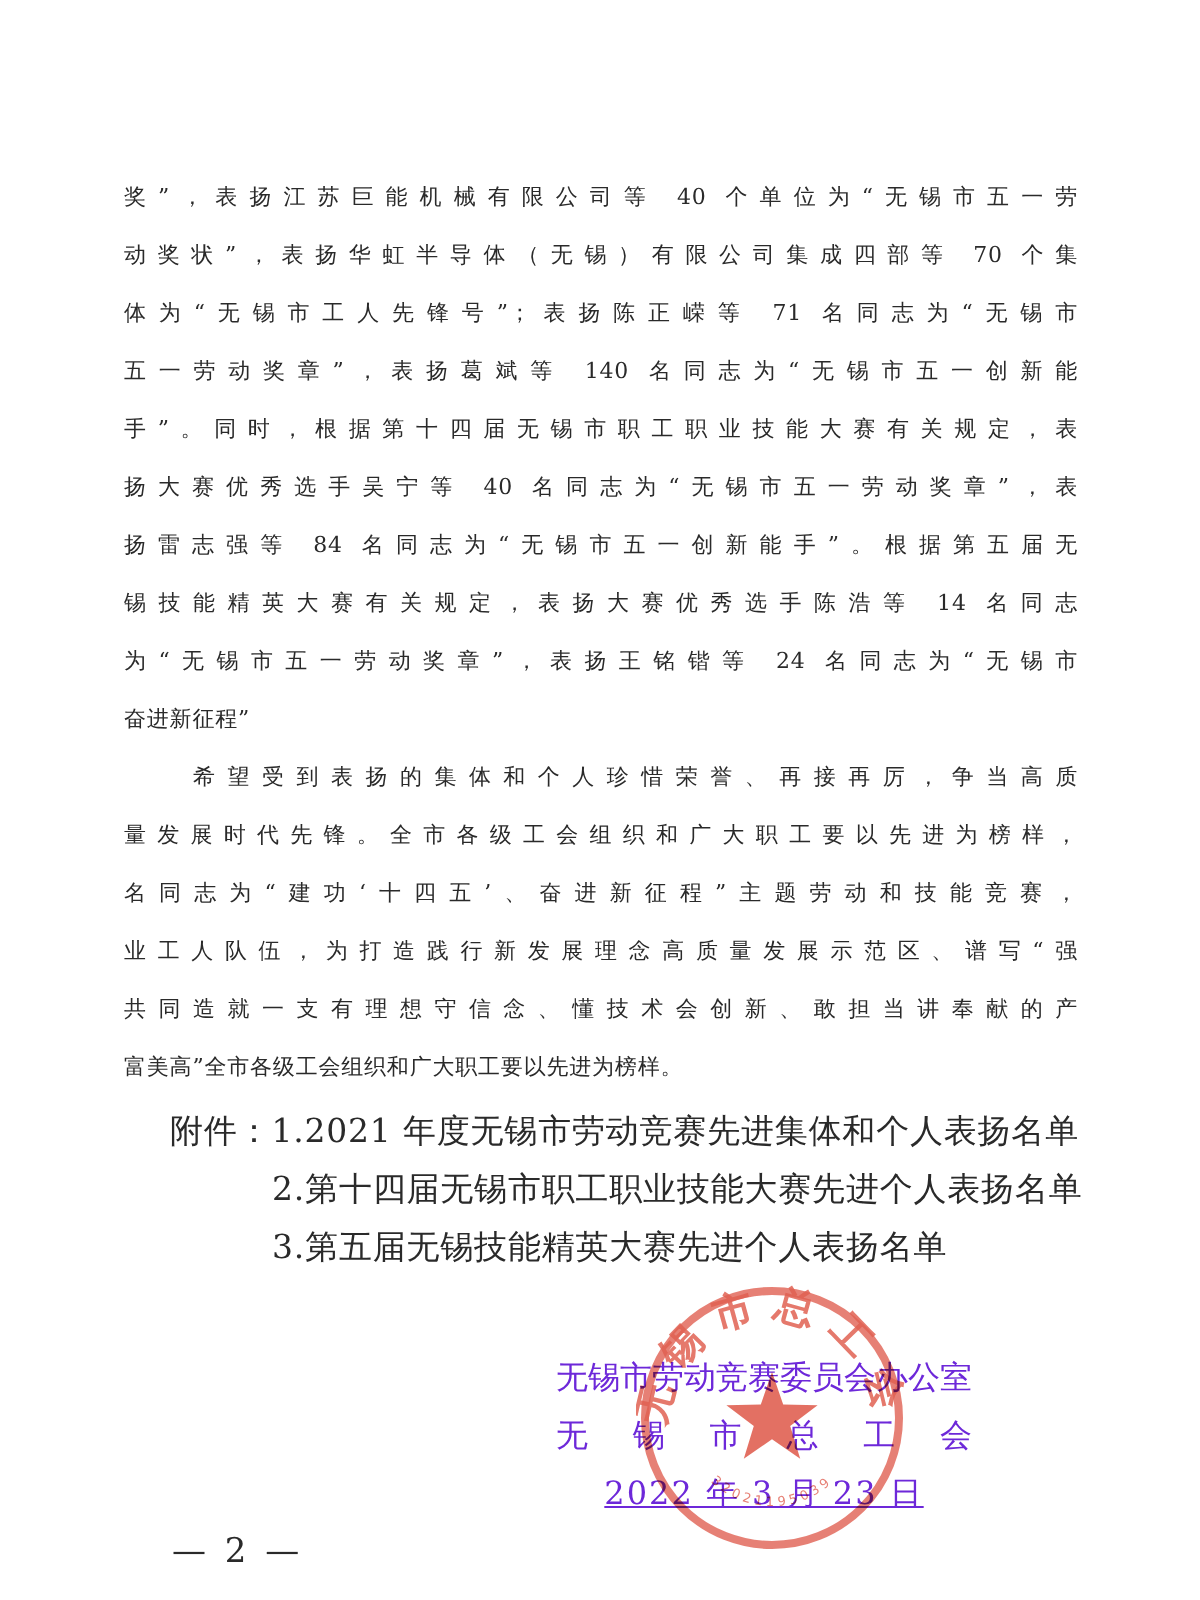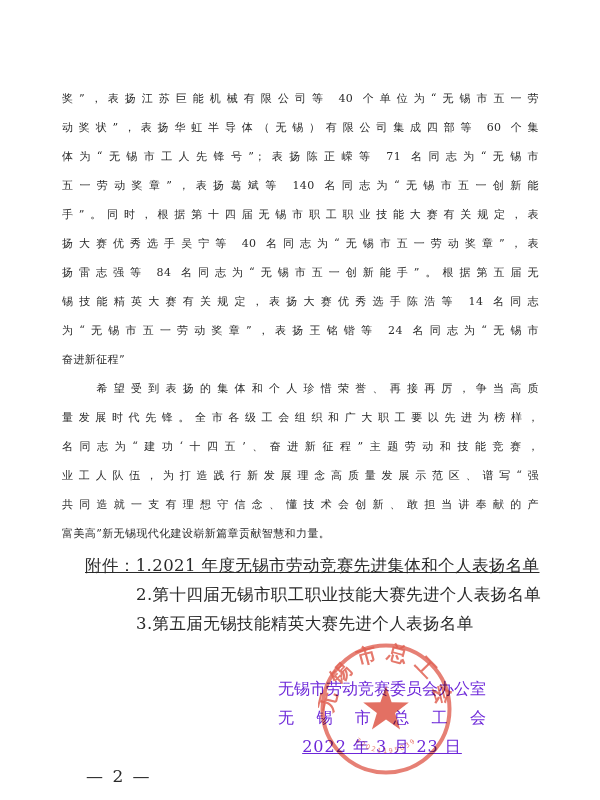--- a/index.html
+++ b/index.html
@@ -24,21 +24,21 @@
     text-align-last:justify;
     white-space:normal;
   }
   .line.end{ text-align-last:left; }
   
   .attachment{
     position:absolute;left:85px;top:551px;width:460px;
     font-size:16.5px;line-height:29px;color:#2a2a2a;letter-spacing:0.4px;
   }
   .attachment .item{ padding-left:51px; }
-  .attachment .first{ padding-left:0;text-decoration:underline; }
+  .attachment .first{ padding-left:0; }
   
   .signature{
     position:absolute;left:278px;top:678px;width:208px;
     font-size:16px;line-height:22px;color:#6d28d9;
   }
   .sig-office{ white-space:nowrap; }
   .sig-org{
     margin-top:7px;
     text-align:justify;text-align-last:justify;
   }
@@ -63,35 +63,35 @@
     font-size:17px;color:#2a2a2a;letter-spacing:2px;white-space:nowrap;
   }
 </style>
 </head>
 <body>
 
 <div class="page">
 
   <div class="doc-body">
     <div class="line">奖”，表扬江苏巨能机械有限公司等 40 个单位为“无锡市五一劳</div>
-    <div class="line">动奖状”，表扬华虹半导体（无锡）有限公司集成四部等 60 个集</div>
+    <div class="line">动奖状”，表扬华虹半导体（无锡）有限公司集成四部等 70 个集</div>
     <div class="line">体为“无锡市工人先锋号”；表扬陈正嵘等 71 名同志为“无锡市</div>
     <div class="line">五一劳动奖章”，表扬葛斌等 140 名同志为“无锡市五一创新能</div>
     <div class="line">手”。同时，根据第十四届无锡市职工职业技能大赛有关规定，表</div>
     <div class="line">扬大赛优秀选手吴宁等 40 名同志为“无锡市五一劳动奖章”，表</div>
     <div class="line">扬雷志强等 84 名同志为“无锡市五一创新能手”。根据第五届无</div>
     <div class="line">锡技能精英大赛有关规定，表扬大赛优秀选手陈浩等 14 名同志</div>
     <div class="line">为“无锡市五一劳动奖章”，表扬王铭锴等 24 名同志为“无锡市</div>
     <div class="line end">奋进新征程”</div>
     <div class="line">　　希望受到表扬的集体和个人珍惜荣誉、再接再厉，争当高质</div>
     <div class="line">量发展时代先锋。全市各级工会组织和广大职工要以先进为榜样，</div>
     <div class="line">名同志为“建功‘十四五’、奋进新征程”主题劳动和技能竞赛，</div>
     <div class="line">业工人队伍，为打造践行新发展理念高质量发展示范区、谱写“强</div>
     <div class="line">共同造就一支有理想守信念、懂技术会创新、敢担当讲奉献的产</div>
-    <div class="line end">富美高”新无锡现代化建设崭新篇章贡献智慧和力量。</div>
+    <div class="line end">富美高”全市各级工会组织和广大职工要以先进为榜样。</div>
   </div>
 
   <div class="attachment">
     <div class="item first">附件：1.2021 年度无锡市劳动竞赛先进集体和个人表扬名单</div>
     <div class="item">2.第十四届无锡市职工职业技能大赛先进个人表扬名单</div>
     <div class="item">3.第五届无锡技能精英大赛先进个人表扬名单</div>
   </div>
 
   <div class="signature">
     <div class="sig-office">无锡市劳动竞赛委员会办公室</div>

